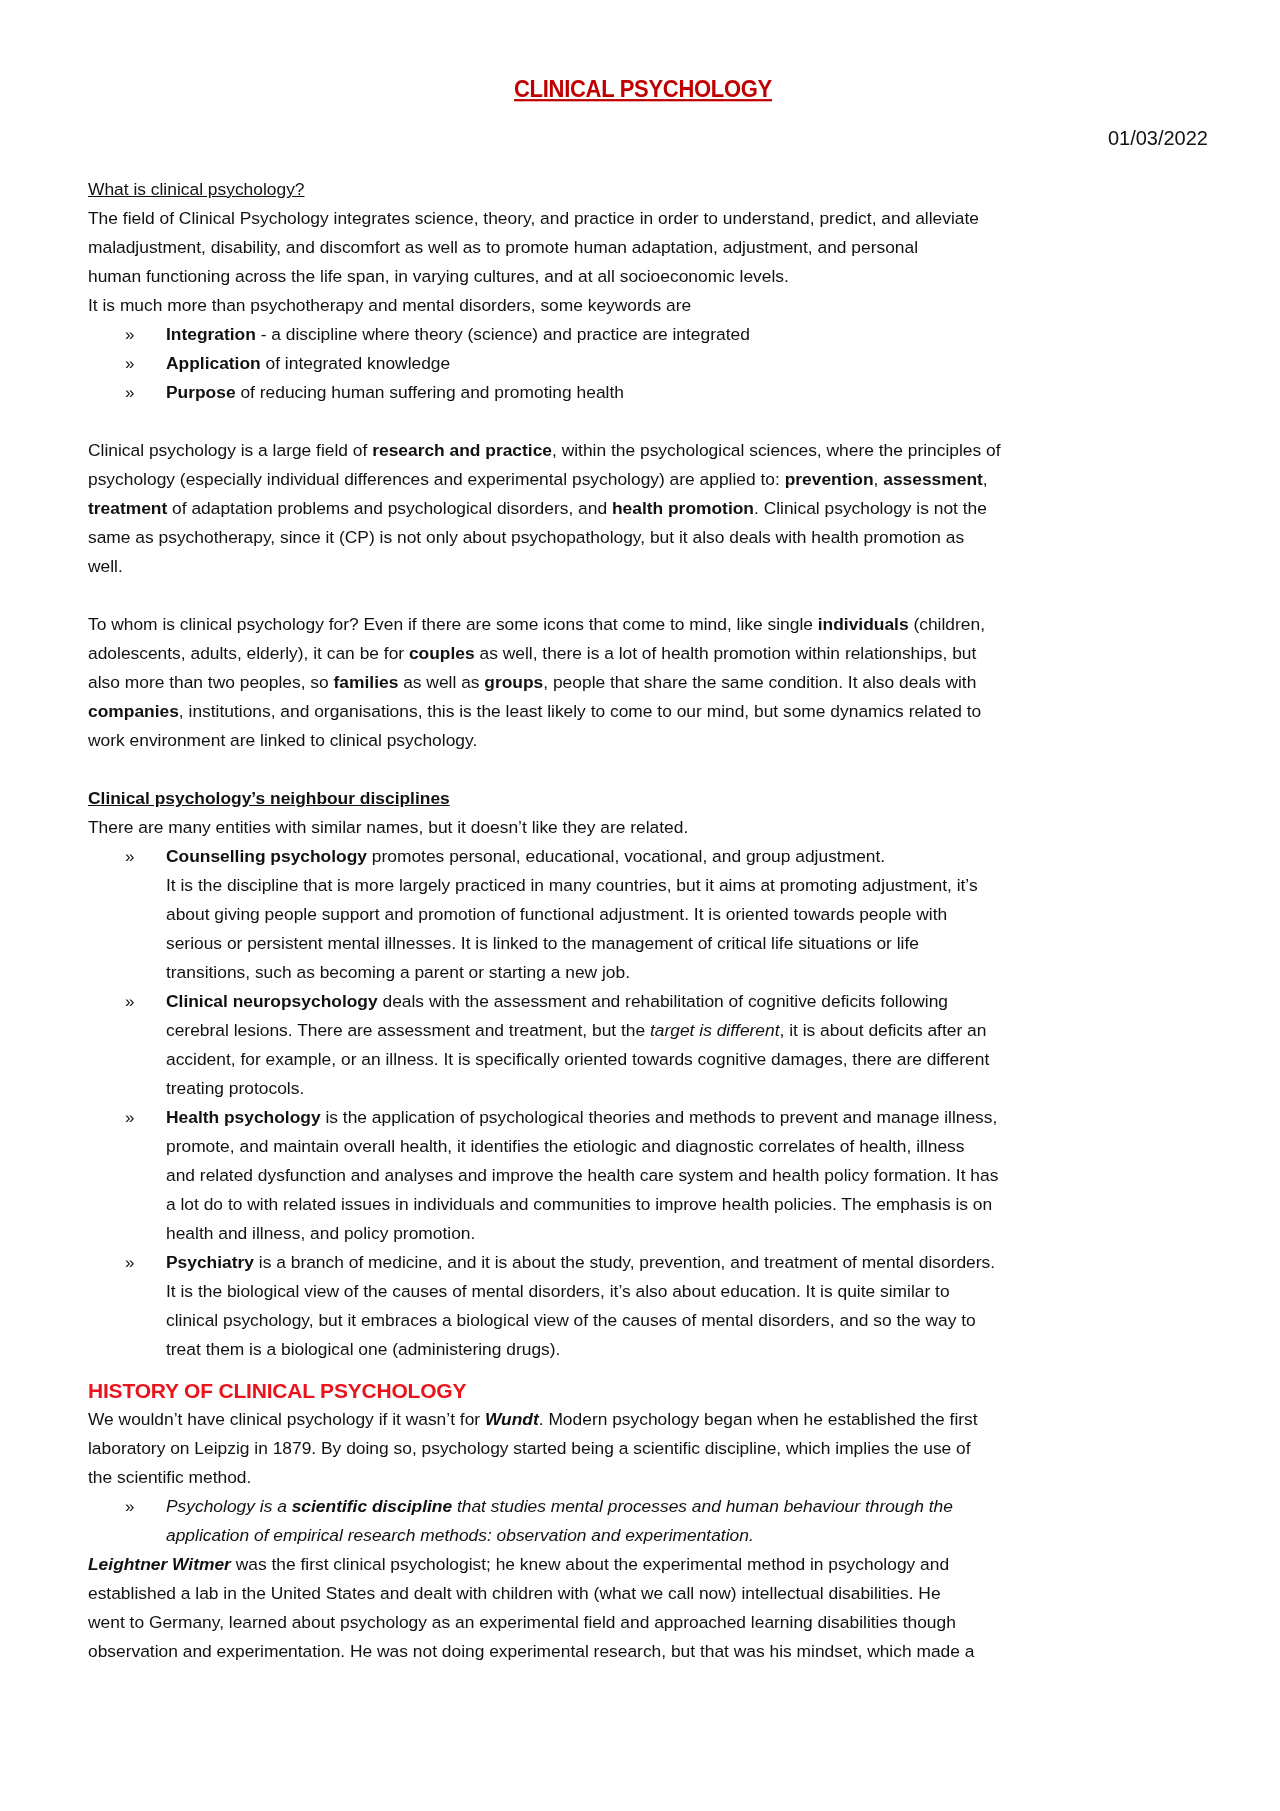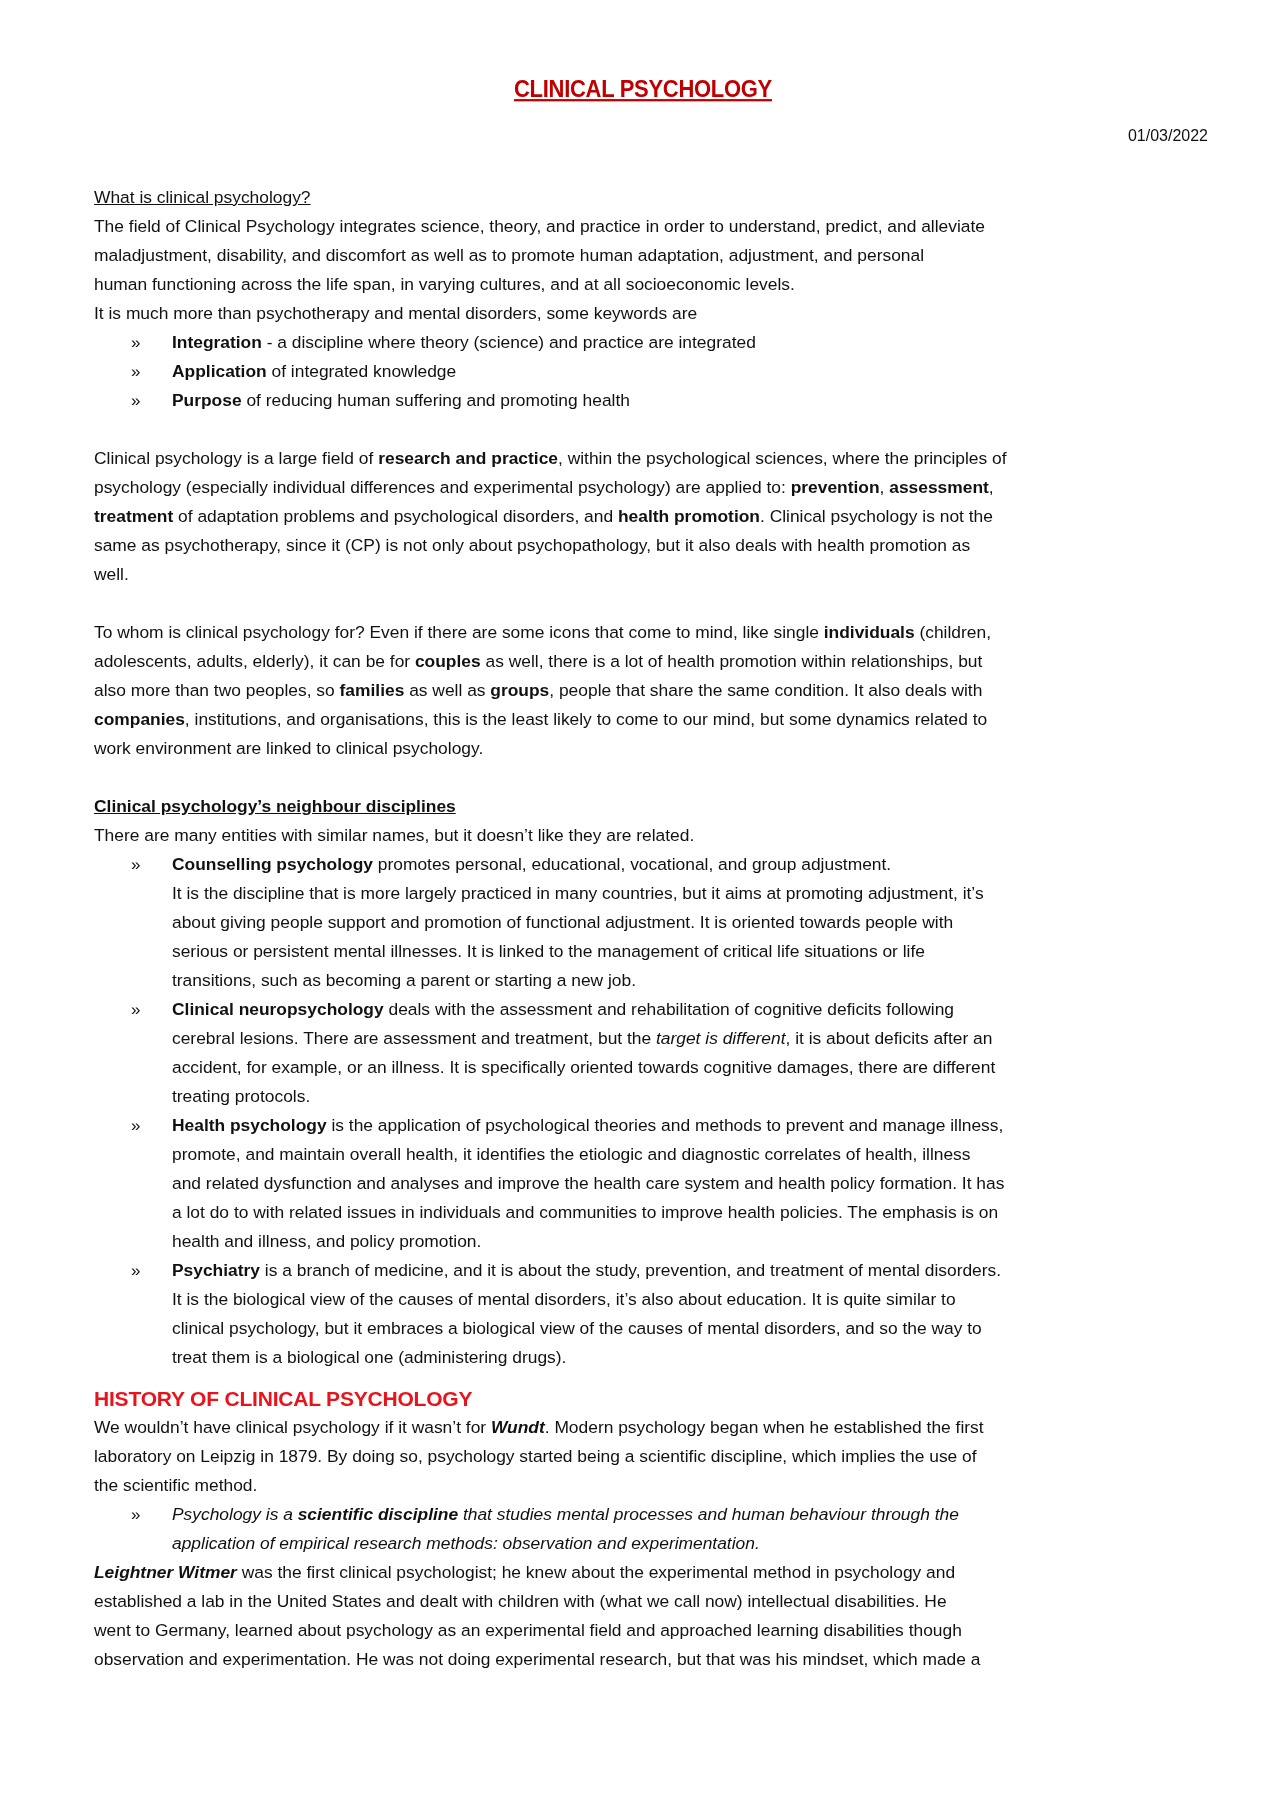--- a/index.html
+++ b/index.html
@@ -2,22 +2,22 @@
 <html><head>
 <meta charset="utf-8">
 <style>
   html, body { margin: 0; padding: 0; background: #ffffff; }
   body { width: 1280px; height: 1811px; position: relative; overflow: hidden;
          font-family: "Liberation Sans", sans-serif; color: #111111; }
   .page { position: absolute; left: 78px; top: 0; width: 1130px; }
   .title { position: absolute; left: 0; width: 1130px; top: 76px; text-align: center;
            font-family: "Liberation Sans", sans-serif; font-weight: bold; font-size: 22px;
            color: #c00000; text-decoration: underline; letter-spacing: -0.3px; transform: scaleY(1.12); }
-  .date { position: absolute; right: 0; top: 127px; font-size: 16px; color: #111; }
-  .body { position: absolute; left: 16px; top: 175px; width: 1130px; font-size: 17.4px; line-height: 29px; margin-top: 8px; }
+  .date { position: absolute; right: 0; top: 127px; font-size: 20px; color: #111; }
+  .body { position: absolute; left: 10px; top: 175px; width: 1130px; font-size: 17.4px; line-height: 29px; }
   .line { white-space: nowrap; height: 29px; }
   .ind { padding-left: 78px; position: relative; }
   .bullet { position: absolute; left: 37px; top: 0; font-size: 17px; }
   .u { text-decoration: underline; }
   .b { font-weight: bold; }
   .i { font-style: italic; }
   .gap { height: 29px; }
   .red { color: #e8131b; font-weight: bold; font-size: 21px; letter-spacing: -0.2px; }
 </style>
 </head>

